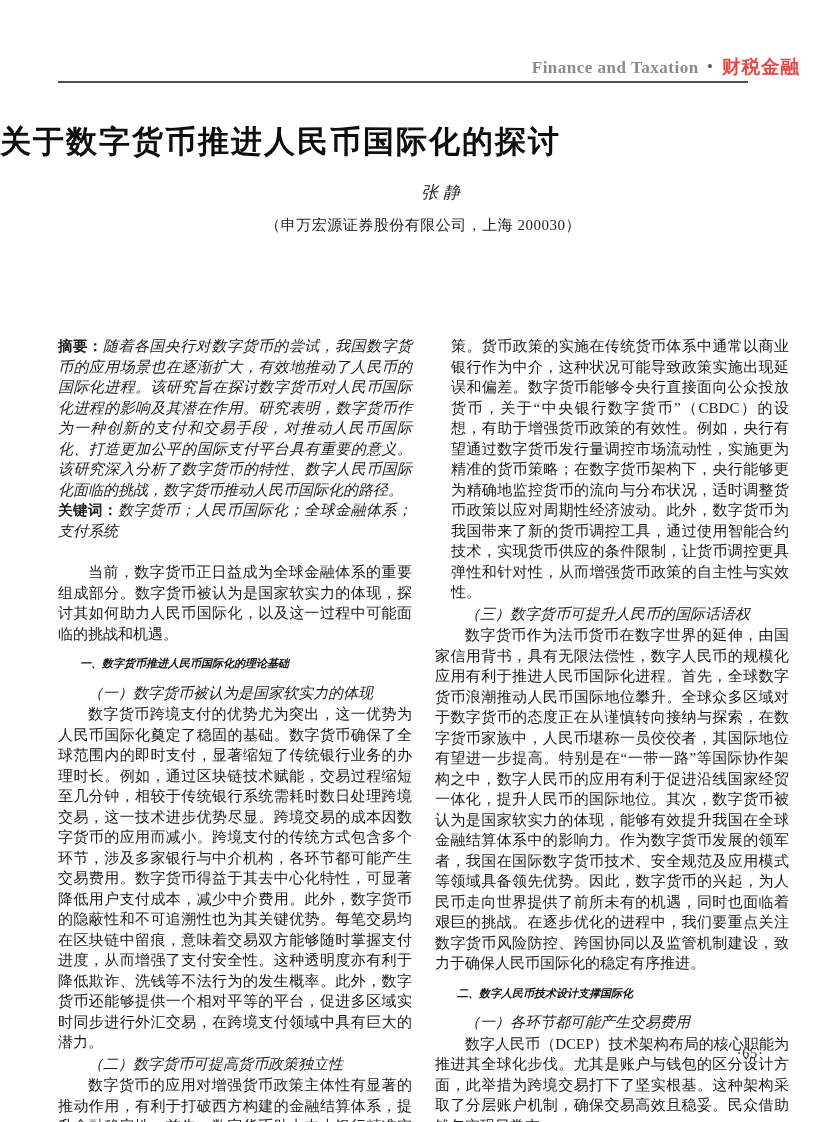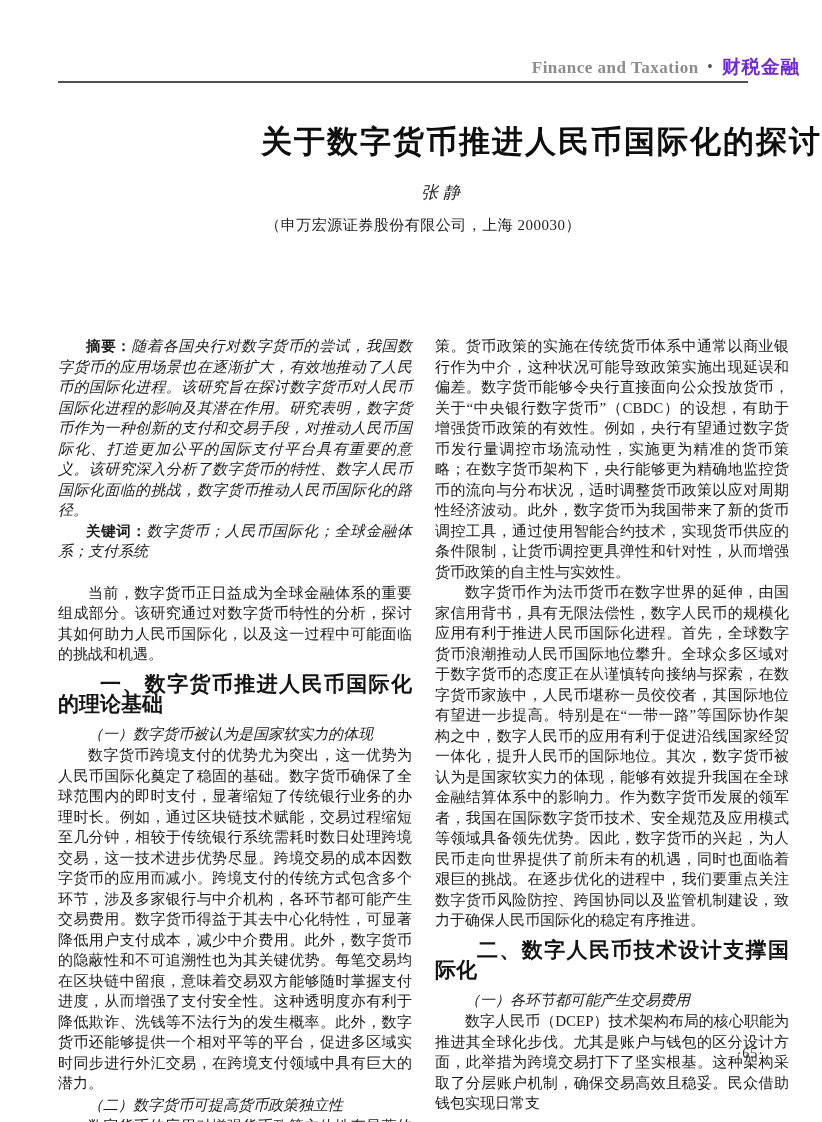--- a/index.html
+++ b/index.html
@@ -10,29 +10,29 @@
   }
   .page { position:absolute; inset:0; background:#fff; }
 
   
   .journal-header {
     position:absolute; top:54px; right:22px; white-space:nowrap;
     font-weight:bold; font-size:17px; letter-spacing:0.5px;
   }
   .journal-header .en { color:#8c8c8c;margin-left:37px; }
   .journal-header .dot { color:#555; margin:0 9px; font-size:14px; vertical-align:2px; }
-  .journal-header .cn { color:#6d28d9; font-family:"Liberation Sans","DejaVu Sans",sans-serif; font-size:18.5px; letter-spacing:1px; }
+  .journal-header .cn { color:#ef4444; font-family:"Liberation Sans","DejaVu Sans",sans-serif; font-size:18.5px; letter-spacing:1px; }
   .header-rule {
     position:absolute; top:81px; left:58px; width:690px; height:0;
     border-top:2px solid #4f4f4f;
   }
 
   
   .article-title {
-    position:absolute; top:121px; left:0; width:100%; text-align:right;
+    position:absolute; top:121px; left:0; width:100%; text-align:left;
     font-size:31px; font-weight:bold; color:#0e0e0e; letter-spacing:2px;
   }
   .article-author {
     position:absolute; top:181px; left:0; width:100%; text-align:center;
     font-size:17px; font-style:italic; letter-spacing:5px; color:#222;padding-left:32px;
   }
   .article-affiliation {
     position:absolute; top:216px; left:12px; width:100%; text-align:center;
     font-size:15px; color:#1f1f1f; letter-spacing:0.5px;
   }
@@ -42,29 +42,29 @@
     position:absolute; top:336px; left:58px; width:731px;
     display:flex; gap:23px;
   }
   .col {
     width:354px; font-size:15px; line-height:20.5px; text-align:justify;
     color:#1b1b1b;
   }
   .abstract-block, .keywords-block { font-style:italic; }
   .abstract-block .lab, .keywords-block .lab {
     font-style:normal; font-weight:bold;
-    font-family:"Liberation Sans","DejaVu Sans",sans-serif; font-size:14.5px;margin-left:28px;
+    font-family:"Liberation Sans","DejaVu Sans",sans-serif; font-size:14.5px;
   }
   .keywords-block { margin-bottom:21px; }
   .body-paragraph { text-indent:2em; }
-  .body-paragraph.no-indent { text-indent:0; }
+  .body-paragraph.no-indent { text-indent:0;margin-left:16px; }
   .section-heading {
     font-family:"Liberation Sans","DejaVu Sans",sans-serif;
-    font-weight:bold; font-size:21px; color:#141414;
-    text-indent:2em; margin:9px 0;
+    font-weight:bold; font-size:11px; color:#141414;
+    text-indent:2em; margin:9px 0;font-style:italic;
   }
   .sub-heading { font-style:italic; text-indent:2em; margin:1px 0; }
 
   
   .page-number {
     position:absolute; top:1046px; right:58px; font-size:14px; color:#2a2a2a;
     letter-spacing:1px;
   }
 </style>
 </head>
@@ -78,29 +78,30 @@
   <div class="header-rule"></div>
 
   <div class="article-title">关于数字货币推进人民币国际化的探讨</div>
   <div class="article-author">张静</div>
   <div class="article-affiliation">（申万宏源证券股份有限公司，上海 200030）</div>
 
   <div class="columns">
     <div class="col">
         <div class="abstract-block"><span class="lab">摘要：</span>随着各国央行对数字货币的尝试，我国数字货币的应用场景也在逐渐扩大，有效地推动了人民币的国际化进程。该研究旨在探讨数字货币对人民币国际化进程的影响及其潜在作用。研究表明，数字货币作为一种创新的支付和交易手段，对推动人民币国际化、打造更加公平的国际支付平台具有重要的意义。该研究深入分析了数字货币的特性、数字人民币国际化面临的挑战，数字货币推动人民币国际化的路径。</div>
         <div class="keywords-block"><span class="lab">关键词：</span>数字货币；人民币国际化；全球金融体系；支付系统</div>
-        <div class="body-paragraph">当前，数字货币正日益成为全球金融体系的重要组成部分。该研究通过对数字货币特性的分析，探讨其如何助力人民币国际化，以及这一过程中可能面临的挑战和机遇。</div>
+        <div class="body-paragraph">当前，数字货币正日益成为全球金融体系的重要组成部分。数字货币被认为是国家软实力的体现，探讨其如何助力人民币国际化，以及这一过程中可能面临的挑战和机遇。</div>
         <div class="section-heading">一、数字货币推进人民币国际化的理论基础</div>
         <div class="sub-heading">（一）数字货币被认为是国家软实力的体现</div>
         <div class="body-paragraph">数字货币跨境支付的优势尤为突出，这一优势为人民币国际化奠定了稳固的基础。数字货币确保了全球范围内的即时支付，显著缩短了传统银行业务的办理时长。例如，通过区块链技术赋能，交易过程缩短至几分钟，相较于传统银行系统需耗时数日处理跨境交易，这一技术进步优势尽显。跨境交易的成本因数字货币的应用而减小。跨境支付的传统方式包含多个环节，涉及多家银行与中介机构，各环节都可能产生交易费用。数字货币得益于其去中心化特性，可显著降低用户支付成本，减少中介费用。此外，数字货币的隐蔽性和不可追溯性也为其关键优势。每笔交易均在区块链中留痕，意味着交易双方能够随时掌握支付进度，从而增强了支付安全性。这种透明度亦有利于降低欺诈、洗钱等不法行为的发生概率。此外，数字货币还能够提供一个相对平等的平台，促进多区域实时同步进行外汇交易，在跨境支付领域中具有巨大的潜力。</div>
         <div class="sub-heading">（二）数字货币可提高货币政策独立性</div>
         <div class="body-paragraph">数字货币的应用对增强货币政策主体性有显著的推动作用，有利于打破西方构建的金融结算体系，提升金融稳定性。首先，数字货币助力中央银行精准实施货币政</div>
       </div>
     <div class="col">
         <div class="body-paragraph no-indent">策。货币政策的实施在传统货币体系中通常以商业银行作为中介，这种状况可能导致政策实施出现延误和偏差。数字货币能够令央行直接面向公众投放货币，关于“中央银行数字货币”（CBDC）的设想，有助于增强货币政策的有效性。例如，央行有望通过数字货币发行量调控市场流动性，实施更为精准的货币策略；在数字货币架构下，央行能够更为精确地监控货币的流向与分布状况，适时调整货币政策以应对周期性经济波动。此外，数字货币为我国带来了新的货币调控工具，通过使用智能合约技术，实现货币供应的条件限制，让货币调控更具弹性和针对性，从而增强货币政策的自主性与实效性。</div>
+        <div class="sub-heading">（三）数字货币可提升人民币的国际话语权</div>
         <div class="body-paragraph">数字货币作为法币货币在数字世界的延伸，由国家信用背书，具有无限法偿性，数字人民币的规模化应用有利于推进人民币国际化进程。首先，全球数字货币浪潮推动人民币国际地位攀升。全球众多区域对于数字货币的态度正在从谨慎转向接纳与探索，在数字货币家族中，人民币堪称一员佼佼者，其国际地位有望进一步提高。特别是在“一带一路”等国际协作架构之中，数字人民币的应用有利于促进沿线国家经贸一体化，提升人民币的国际地位。其次，数字货币被认为是国家软实力的体现，能够有效提升我国在全球金融结算体系中的影响力。作为数字货币发展的领军者，我国在国际数字货币技术、安全规范及应用模式等领域具备领先优势。因此，数字货币的兴起，为人民币走向世界提供了前所未有的机遇，同时也面临着艰巨的挑战。在逐步优化的进程中，我们要重点关注数字货币风险防控、跨国协同以及监管机制建设，致力于确保人民币国际化的稳定有序推进。</div>
         <div class="section-heading">二、数字人民币技术设计支撑国际化</div>
         <div class="sub-heading">（一）各环节都可能产生交易费用</div>
         <div class="body-paragraph">数字人民币（DCEP）技术架构布局的核心职能为推进其全球化步伐。尤其是账户与钱包的区分设计方面，此举措为跨境交易打下了坚实根基。这种架构采取了分层账户机制，确保交易高效且稳妥。民众借助钱包实现日常支</div>
       </div>
   </div>
 
   <div class="page-number">·65·</div>
 
 </div>

